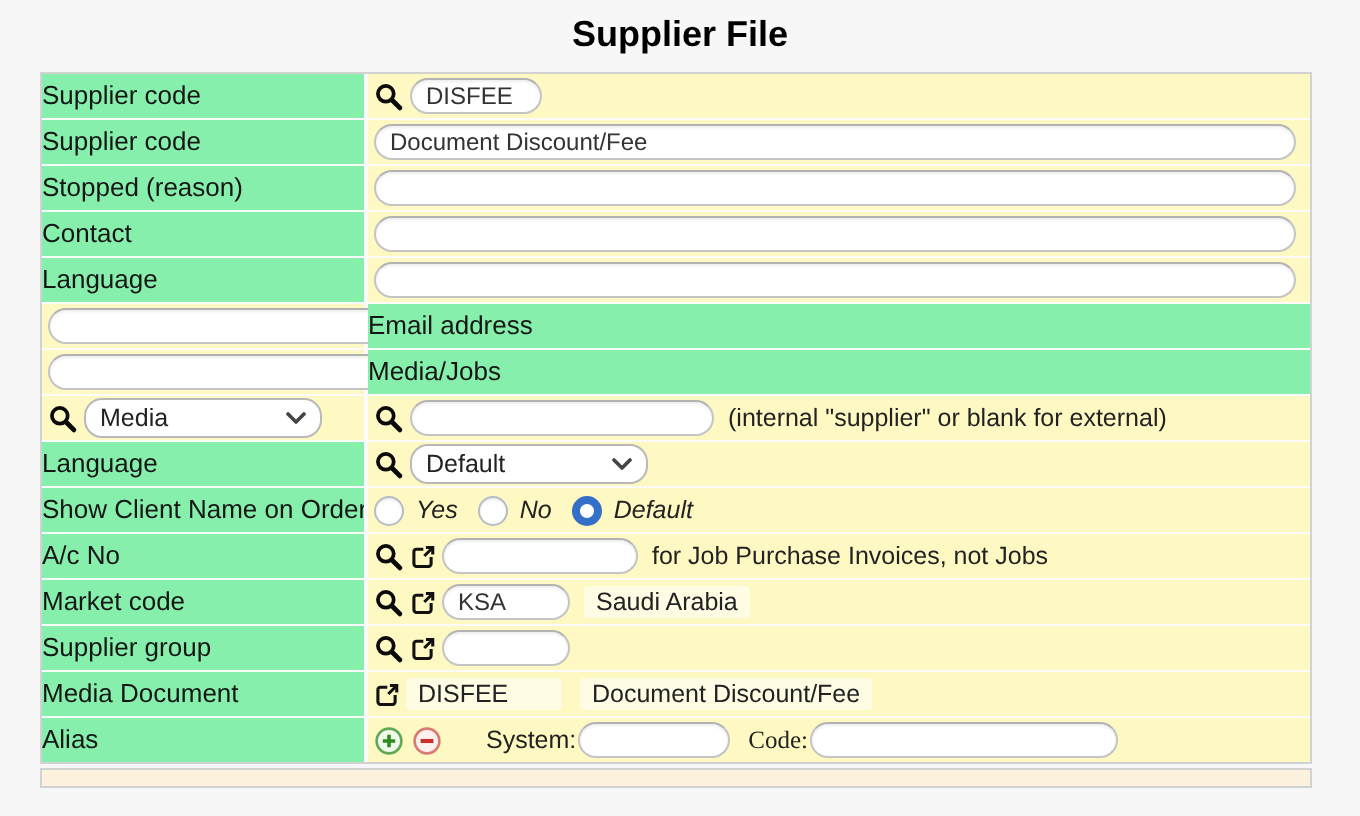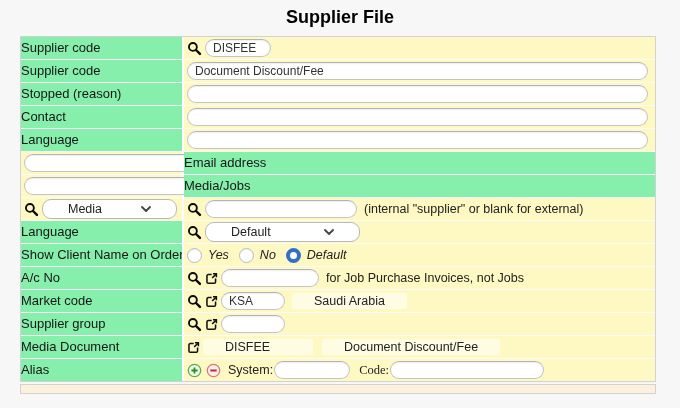--- a/index.html
+++ b/index.html
@@ -58,41 +58,41 @@
   .w96{width:82px;}
   .w62{width:48px;}
   .w74{width:60px;}
   .w152{width:138px;}
   .sel{
     display:inline-flex;align-items:center;justify-content:space-between;
     width:103px;height:18px;
     background:#fff;
     border:1px solid #b9b9b9;
     border-radius:9px;
-    padding:0 25px;
+    padding:0 7px;
     font-size:12.5px;color:#222;
     cursor:pointer;
   }
   .remark{margin-left:7px;white-space:nowrap;color:#222;}
   .radio{
     display:inline-block;border-radius:50%;
     background:#fff;flex:0 0 auto;
     cursor:pointer;
   }
   .radio.un{width:13px;height:13px;border:1px solid #b6bcc6;box-shadow:inset 0 1px 1px rgba(0,0,0,.07);}
   .radio.sel-r{width:7px;height:7px;border:4px solid #3470c8;}
   .radio-lab{margin:0 10px 0 6px;font-style:italic;}
   .rofield{
     background:rgba(255,255,255,.55);
     border-radius:2px;
-    padding:1px 22px;
+    padding:1px 6px;
     white-space:nowrap;
   }
   .rofield.code{min-width:66px;margin-right:9px;}
-  .alias-lab{margin:0 1px 0 3px;white-space:nowrap;}
+  .alias-lab{margin:0 1px 0 18px;white-space:nowrap;}
   .alias-lab2{margin:0 1px 0 9px;white-space:nowrap;font-family:Liberation Serif, serif;}
   .sliver{
     margin-top:2px;height:8px;
     background:#fbf1dc;border:1px solid #d2d2d2;
   }
 </style>
 </head>
 <body>
 
 <div class="page-title">Supplier File</div>

